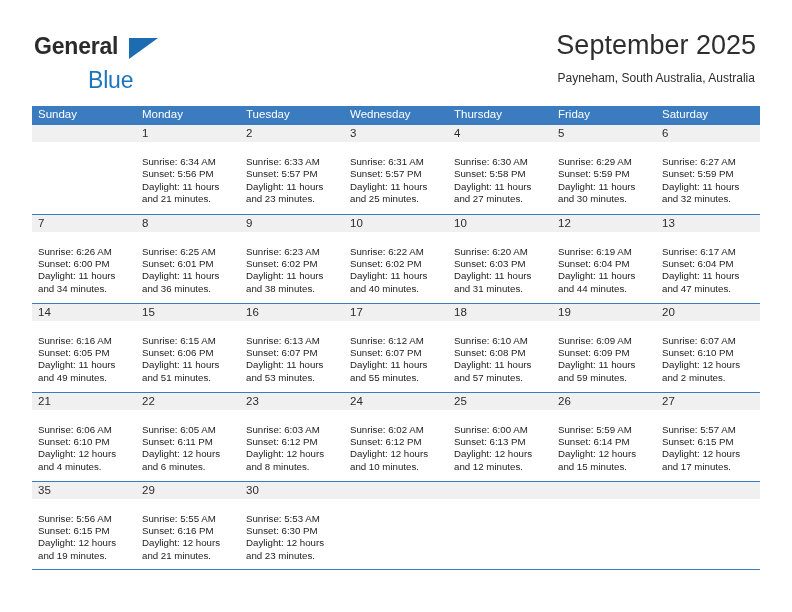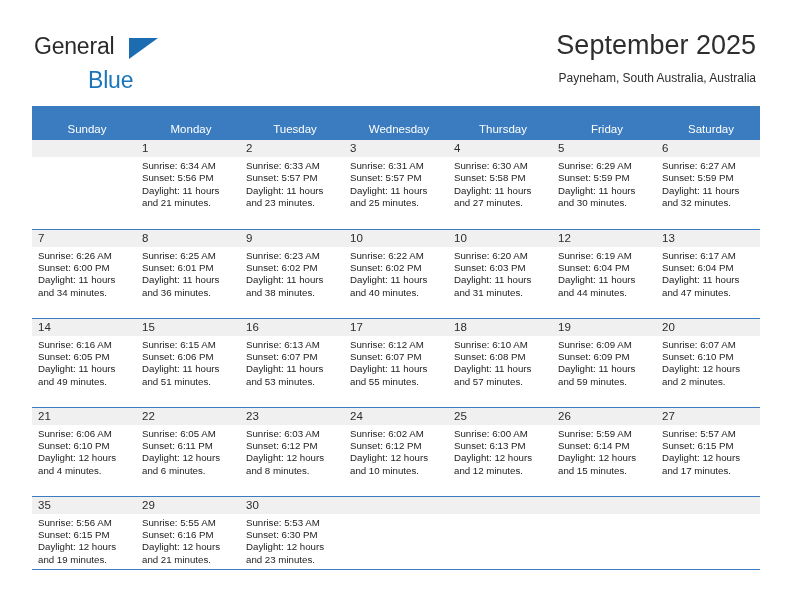--- a/index.html
+++ b/index.html
@@ -37,20 +37,21 @@
     height: 52px;
   }
   .logo-general {
     position: absolute;
     left: 0;
     top: 0;
     font-size: 23px;
     letter-spacing: -0.2px;
     color: #2b2b2b;
     font-family: "Liberation Sans", sans-serif;
+    font-weight: bold;
   }
   .logo-blue {
     position: absolute;
     left: 54px;
     top: 34px;
     font-size: 23px;
     letter-spacing: -0.2px;
     color: #1b75bb;
     font-family: "Liberation Sans", sans-serif;
   }
@@ -60,21 +61,21 @@
     top: 5px;
     width: 0;
     height: 0;
     border-left: 29px solid #1b6cb0;
     border-bottom: 21px solid transparent;
   }
   .title-block {
     position: absolute;
     right: 36px;
     top: 28px;
-    text-align: right;
+    text-align: center;
   }
   .cal-title {
     font-size: 27px;
     color: #2e2e2e;
     line-height: 34px;
     white-space: nowrap;
     font-weight: normal;
     margin: 0;
   }
   .cal-subtitle {
@@ -92,22 +93,22 @@
     top: 106px;
     width: 728px;
     border-collapse: collapse;
     table-layout: fixed;
   }
   .calendar th {
     background: #3a7cbf;
     color: #ffffff;
     font-size: 11.5px;
     font-weight: normal;
-    text-align: center;
-    padding: 17px 0 5px 6px;
+    text-align: left;
+    padding: 2px 0 5px 6px;
     height: 19px;
     box-sizing: border-box;
     border: none;
   }
   .calendar td {
     vertical-align: top;
     padding: 0;
     border: none;
     border-top: 1px solid #3a7cbf;
     height: 89px;
@@ -120,21 +121,21 @@
   .daynum-band {
     background: #f0f0f0;
     height: 17px;
     line-height: 17px;
     padding-left: 6px;
     font-size: 11.5px;
     color: #2b2b2b;
     box-sizing: border-box;
   }
   .cell-body {
-    padding: 3px 6px 0 6px;
+    padding: 14px 6px 0 6px;
     font-size: 9.7px;
     line-height: 12.4px;
     color: #1c1c1c;
   }
   .cell-body div {
     white-space: nowrap;
   }
   .cell-empty .cell-body {
     visibility: hidden;
   }

